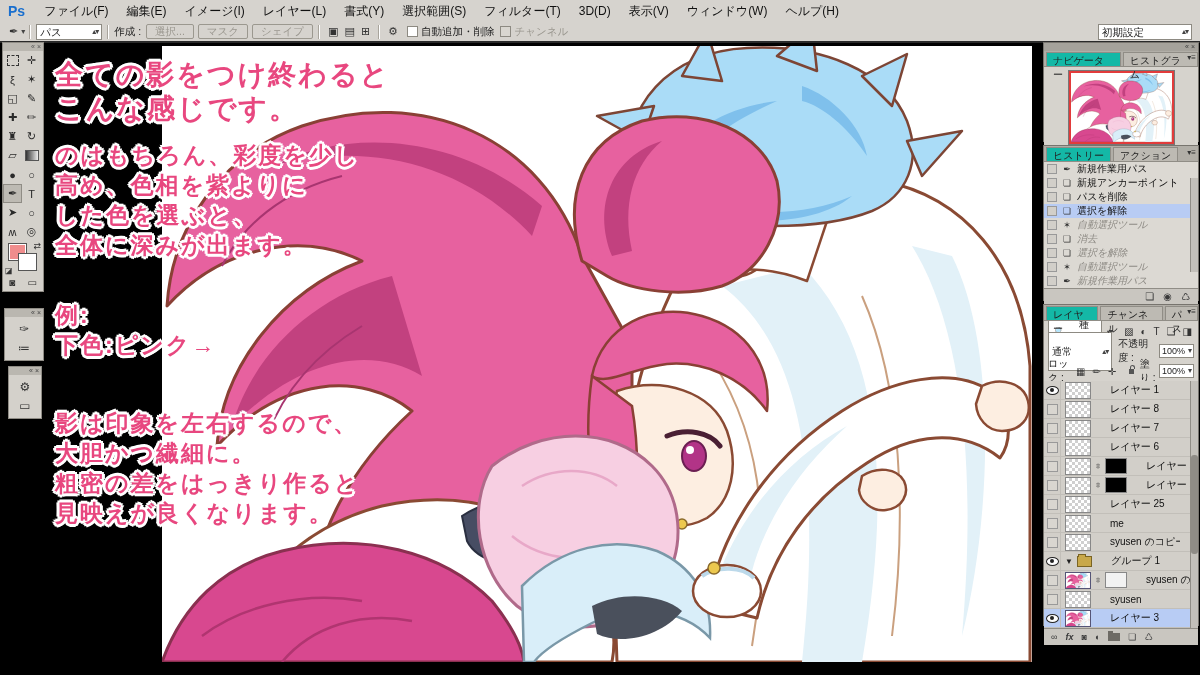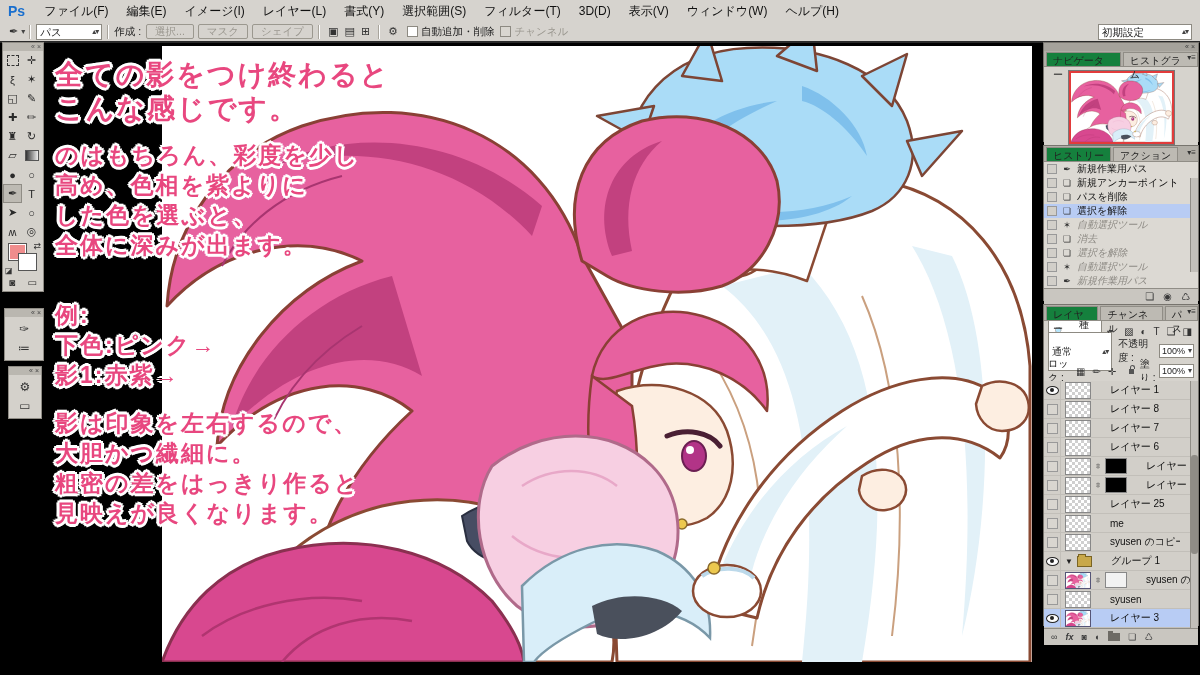--- a/index.html
+++ b/index.html
@@ -52,21 +52,21 @@
   #anno1 div{line-height:34px;}
   #anno2{left:55px;top:140px;font-size:23px;}
   #anno3{left:55px;top:300px;font-size:23px;}
   #anno4{left:55px;top:408px;font-size:23px;}
   
   #dock{left:1043px;top:42px;width:156px;height:633px;}
   .panel{position:absolute;left:0;width:156px;background:#d6d3cd;border:1px solid #77746e;box-sizing:border-box;}
   .p-head{height:8px;background:#a5a29b;font-size:7px;color:#3a3a3a;text-align:right;line-height:8px;padding-right:3px;}
   .tabs{display:flex;align-items:flex-end;background:#b1aea7;height:15px;border-bottom:1px solid #908d86;position:relative;}
   .tab{font-size:10px;color:#222;background:#bdbab3;border:1px solid #908d86;border-bottom:none;padding:1px 6px 0;margin-left:2px;height:12px;}
-  .tab.active{background:#15803d;}
+  .tab.active{background:#14b8a6;}
   .pmenu{position:absolute;right:2px;top:2px;font-size:8px;color:#333;}
   
   #nav-body{background:#d6d3cd;padding:4px 0;display:flex;justify-content:center;}
   #nav-thumb{border:2px solid #e23b3b;outline:1px solid #777;background:#fff;width:101px;height:69px;}
   #nav-foot{display:flex;align-items:center;height:16px;padding:0 4px;gap:4px;}
   #nav-zoom{background:#fff;border:1px solid #8d8a82;font-size:9px;width:34px;height:11px;line-height:11px;padding-left:2px;}
   .mtn{font-size:8px;color:#444;}
   .mtn.big{font-size:11px;}
   #nav-slider{flex:1;height:3px;background:#b5b2ab;border:1px solid #8d8a82;position:relative;}
   #nav-slthumb{position:absolute;left:46%;top:-4px;width:0;height:0;border-left:5px solid transparent;border-right:5px solid transparent;border-bottom:9px solid #d9d6d0;filter:drop-shadow(0 0 1px #555);}
@@ -245,21 +245,20 @@
 </div>
 <div id="anno2" class="anno abs">
   <div>のはもちろん、彩度を少し</div>
   <div>高め、色相を紫よりに</div>
   <div>した色を選ぶと、</div>
   <div>全体に深みが出ます。</div>
 </div>
 <div id="anno3" class="anno abs">
   <div>例:</div>
   <div>下色:ピンク→</div>
-  <div>影1:赤紫→</div>
 </div>
 <div id="anno4" class="anno abs">
   <div>影は印象を左右するので、</div>
   <div>大胆かつ繊細に。</div>
   <div>粗密の差をはっきり作ると</div>
   <div>見映えが良くなります。</div>
 </div>
 
 <div id="toolbox" class="abs">
   <div class="tb-head">«  ×</div>

